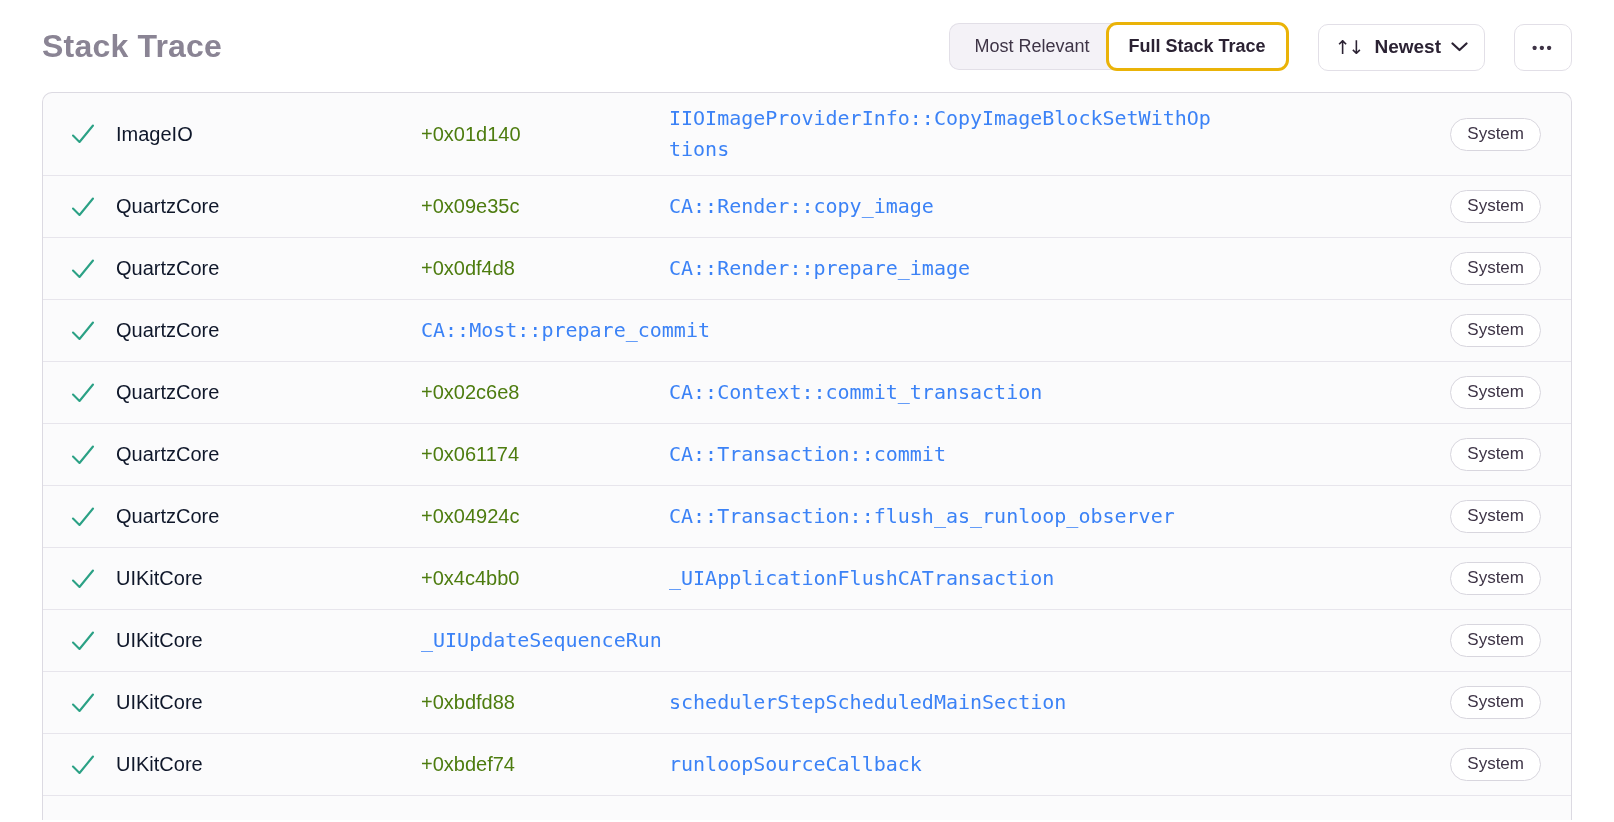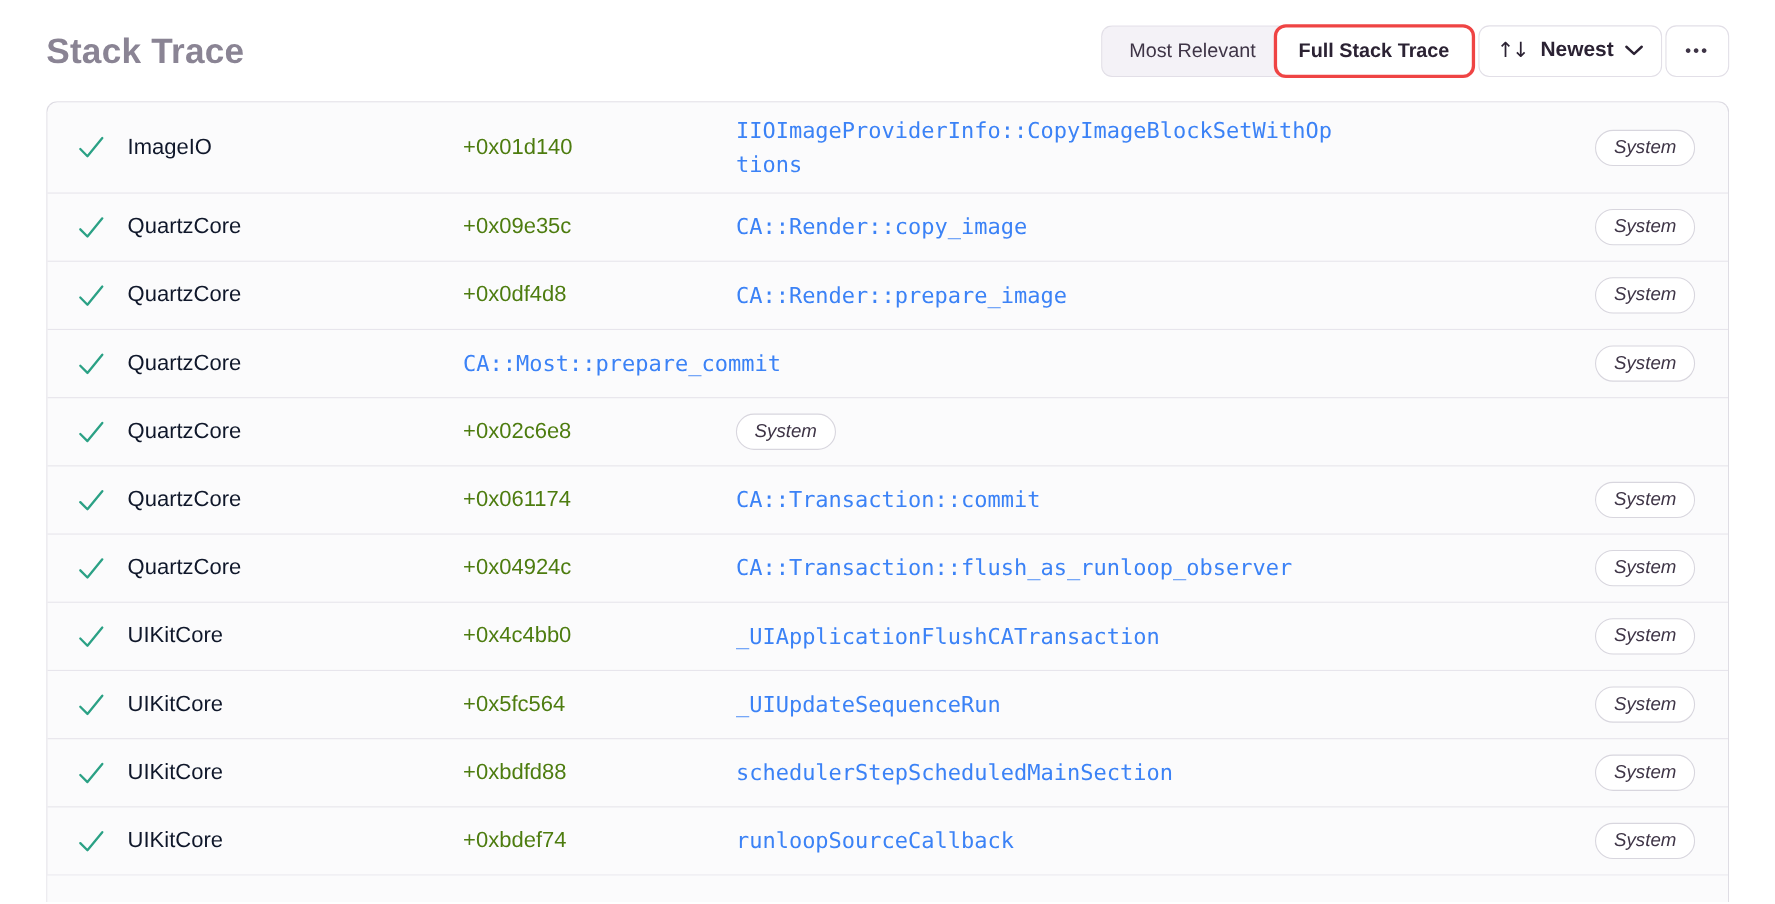--- a/index.html
+++ b/index.html
@@ -9,32 +9,32 @@
     -webkit-font-smoothing:antialiased;
   }
   
   .header{
     height:92px;display:flex;align-items:center;justify-content:space-between;
     padding:0 42px;box-sizing:border-box;
   }
   .page-title{
     font-size:32px;font-weight:bold;color:#8a8494;letter-spacing:.2px;
   }
-  .controls{display:flex;align-items:center;gap:3px;}
+  .controls{display:flex;align-items:flex-end;gap:29px;}
   .seg-group{display:flex;align-items:center;}
   .seg-btn{
     height:47px;display:flex;align-items:center;box-sizing:border-box;
     font-size:18px;white-space:nowrap;cursor:pointer;
   }
   .seg-inactive{
     background:#f4f2f7;border:1px solid #e2dfe7;border-right:none;
     border-radius:10px 0 0 10px;padding:0 26px 0 24px;color:#3e3446;
   }
   .seg-active{
-    background:#ffffff;border:3px solid #ef4444;border-radius:11px;
+    background:#ffffff;border:3px solid #eab308;border-radius:11px;
     padding:0 20px;font-weight:bold;color:#2b2233;margin-left:-10px;height:49px;
   }
   .btn{
     background:#ffffff;border:1px solid #e2dfe7;border-radius:10px;height:47px;
     display:flex;align-items:center;box-sizing:border-box;cursor:pointer;color:#2b2233;
   }
   .sort-btn{padding:0 16px;gap:10px;font-size:19px;font-weight:bold;}
   .sort-arrows{
     font-size:19px;font-weight:normal;letter-spacing:-2px;color:#2b2233;
     font-family:"DejaVu Sans", sans-serif;margin-right:2px;
@@ -50,21 +50,21 @@
     display:flex;align-items:center;min-height:62px;box-sizing:border-box;
     border-bottom:1px solid #e7e5ec;padding:10px 30px 10px 26px;cursor:pointer;
   }
   .col-check{width:47px;flex:0 0 auto;display:flex;align-items:center;}
   .col-module{width:305px;flex:0 0 auto;font-size:20px;color:#0f172a;}
   .col-offset{width:248px;flex:0 0 auto;font-size:20px;color:#4d7c0f;}
   .col-func{flex:1;font-family:"DejaVu Sans Mono", monospace;font-size:20px;line-height:31px;color:#3b82f6;}
   .col-func span{display:inline-block;max-width:548px;word-break:break-all;}
   .badge{
     flex:0 0 auto;background:#ffffff;border:1px solid #d8d6de;border-radius:17px;
-    padding:5px 16px 6px;font-size:17px;color:#3e3446;white-space:nowrap;font-style:italic;
+    padding:5px 16px 6px;font-size:17px;color:#3e3446;white-space:nowrap;
   }
   .partial-row{height:24px;background:#fbfbfc;}
 </style>
 </head>
 <body>
 
 <div class="header">
   <div class="page-title">Stack Trace</div>
   <div class="controls">
     <div class="seg-group">
@@ -140,20 +140,21 @@
   </div>
 
   <div class="frame-row">
     <div class="col-check">
       <svg width="28" height="24" viewBox="0 0 28 24">
         <path d="M4 13.5 L10.5 20 L24 3.5" fill="none" stroke="#2ba185" stroke-width="2.1" stroke-linecap="round" stroke-linejoin="round"></path>
       </svg>
     </div>
     <div class="col-module">QuartzCore</div>
     <div class="col-offset">+0x02c6e8</div>
+    <div class="col-func"><span>CA::Context::commit_transaction</span></div>
     <div class="badge">System</div>
   </div>
 
   <div class="frame-row">
     <div class="col-check">
       <svg width="28" height="24" viewBox="0 0 28 24">
         <path d="M4 13.5 L10.5 20 L24 3.5" fill="none" stroke="#2ba185" stroke-width="2.1" stroke-linecap="round" stroke-linejoin="round"></path>
       </svg>
     </div>
     <div class="col-module">QuartzCore</div>
@@ -186,21 +187,20 @@
     <div class="badge">System</div>
   </div>
 
   <div class="frame-row">
     <div class="col-check">
       <svg width="28" height="24" viewBox="0 0 28 24">
         <path d="M4 13.5 L10.5 20 L24 3.5" fill="none" stroke="#2ba185" stroke-width="2.1" stroke-linecap="round" stroke-linejoin="round"></path>
       </svg>
     </div>
     <div class="col-module">UIKitCore</div>
-    <div class="col-offset">+0x5fc564</div>
     <div class="col-func"><span>_UIUpdateSequenceRun</span></div>
     <div class="badge">System</div>
   </div>
 
   <div class="frame-row">
     <div class="col-check">
       <svg width="28" height="24" viewBox="0 0 28 24">
         <path d="M4 13.5 L10.5 20 L24 3.5" fill="none" stroke="#2ba185" stroke-width="2.1" stroke-linecap="round" stroke-linejoin="round"></path>
       </svg>
     </div>

